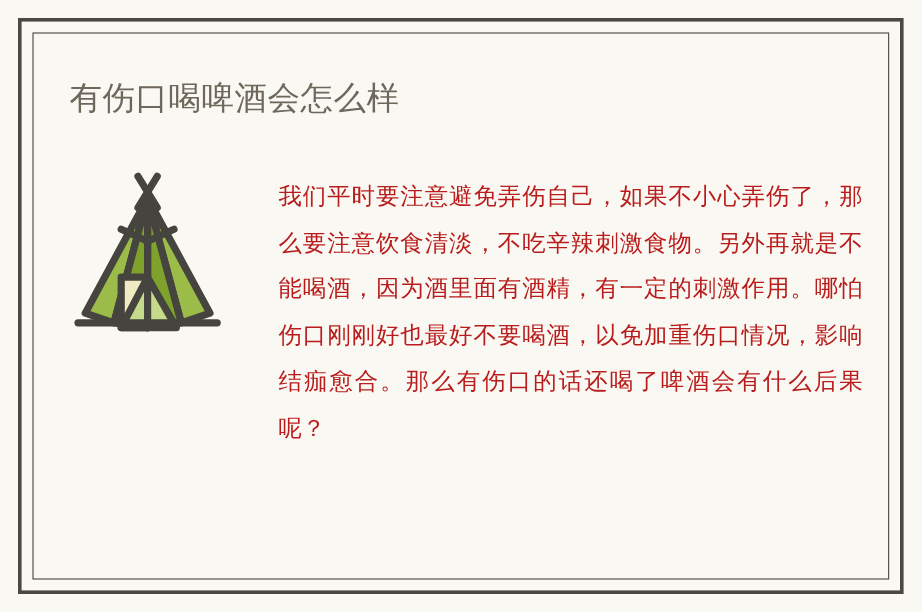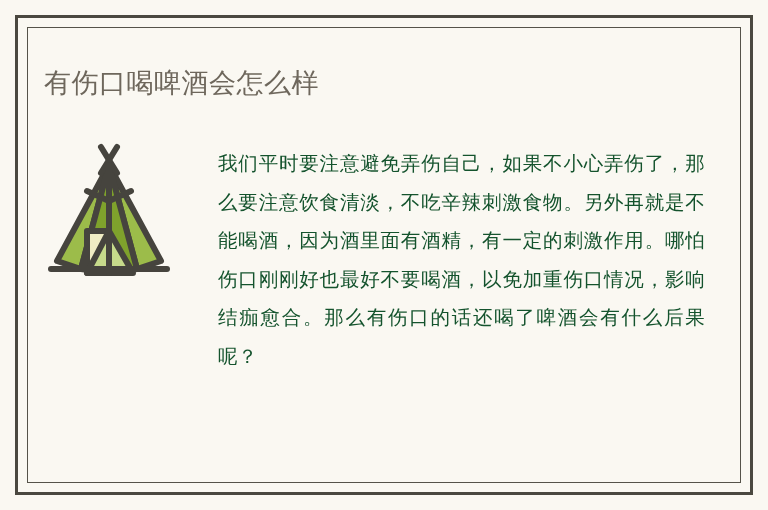--- a/index.html
+++ b/index.html
@@ -38,21 +38,21 @@
     top: 27px;
     width: 714px;
     height: 456px;
     border: 1px solid #56534a;
     box-sizing: border-box;
   }
 
   
   .content {
     position: absolute;
-    left: 13px;
+    left: 27px;
     top: 27px;
     width: 714px;
     height: 456px;
     box-sizing: border-box;
   }
 
   .page-title {
     position: absolute;
     left: 31px;
     top: 39px;
@@ -83,21 +83,21 @@
   .article-body {
     position: absolute;
     left: 205px;
     top: 118px;
     width: 487px;
   }
   .article-body p {
     margin: 0;
     font-size: 19.5px;
     line-height: 38.5px;
-    color: #14532d;
+    color: #b91c1c;
     letter-spacing: 0.2px;
     text-align: justify;
     text-justify: inter-ideograph;
   }
 </style>
 </head>
 <body>
 
 <div id="page">
 

